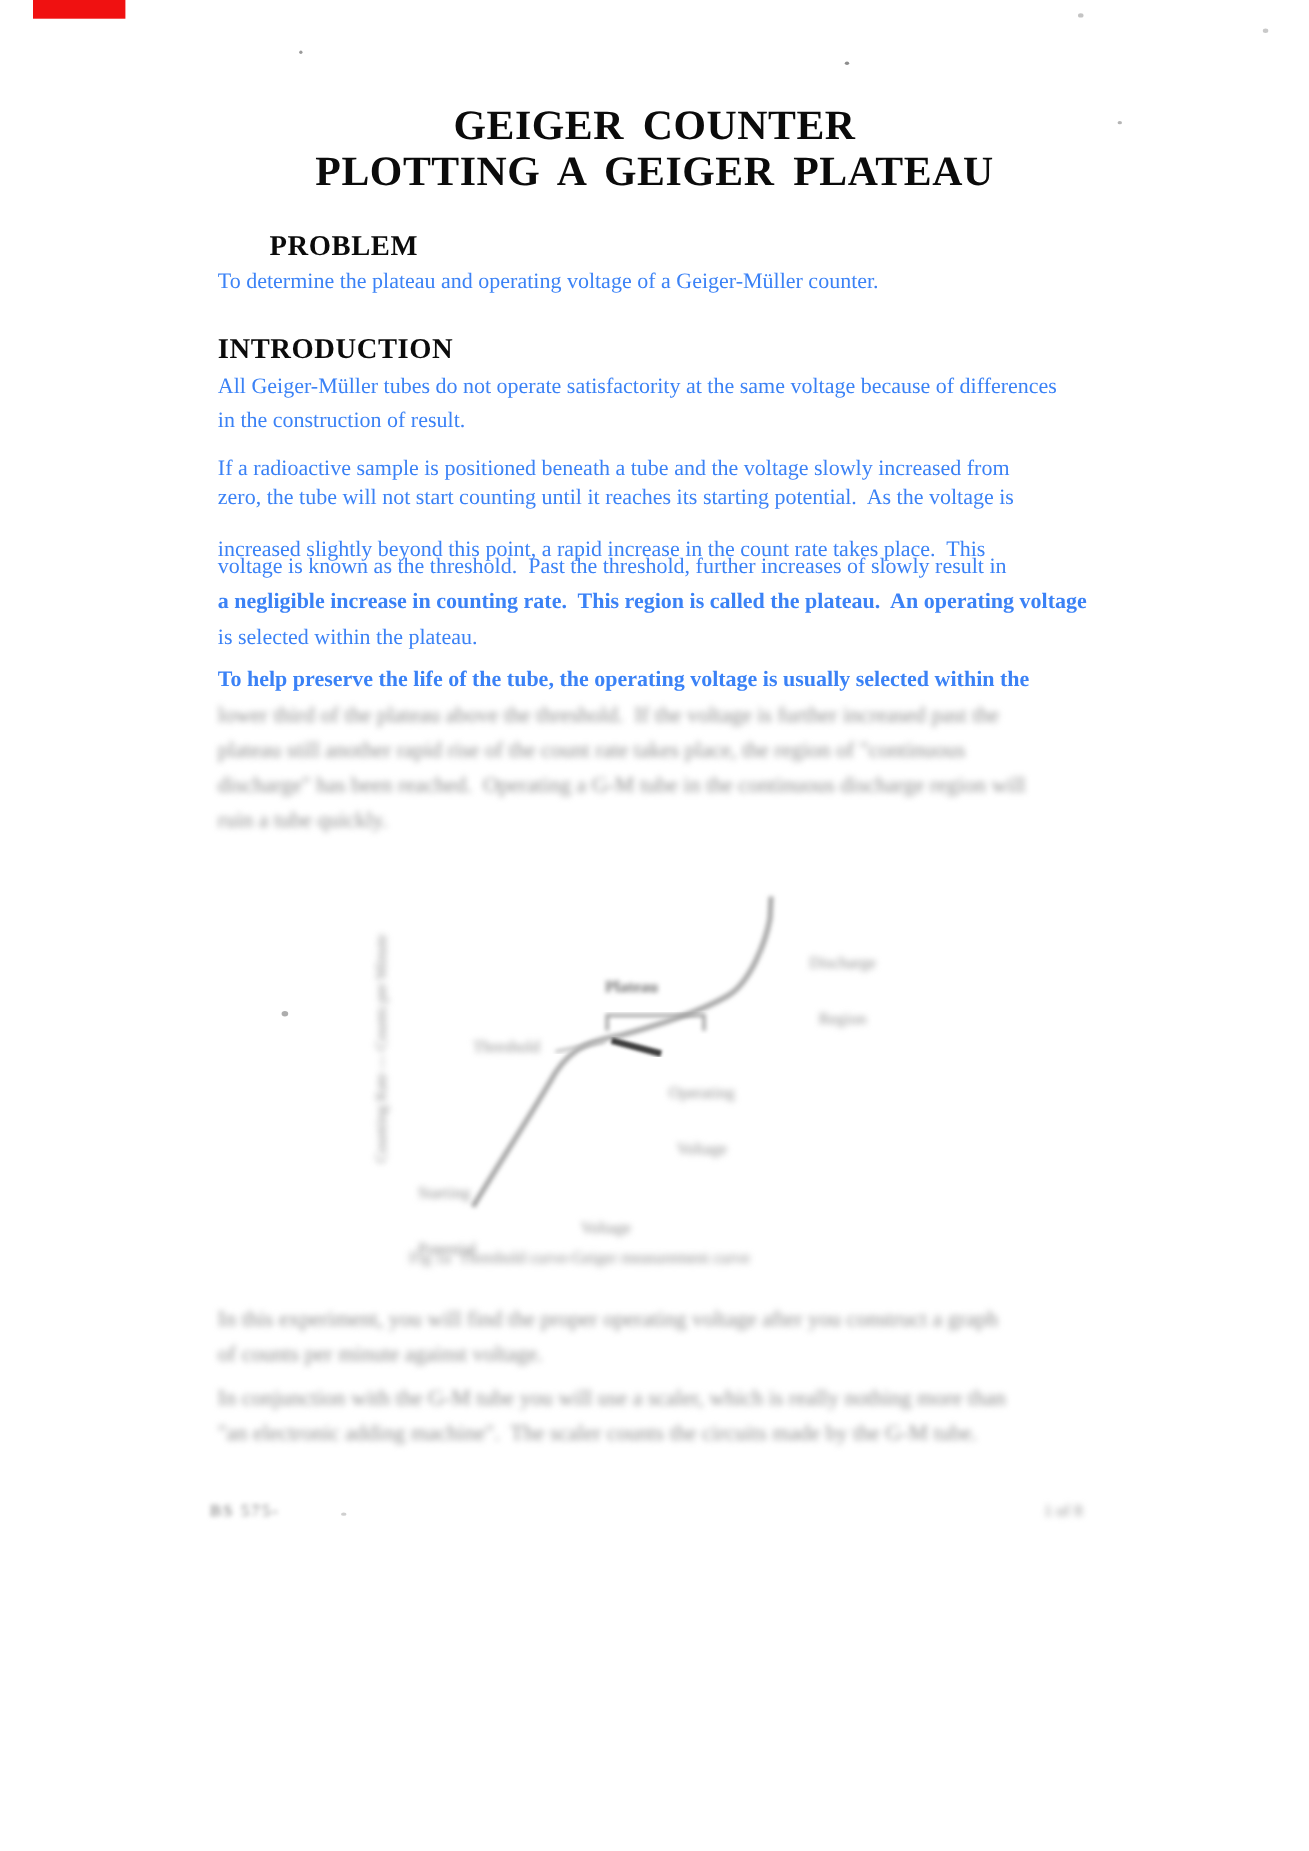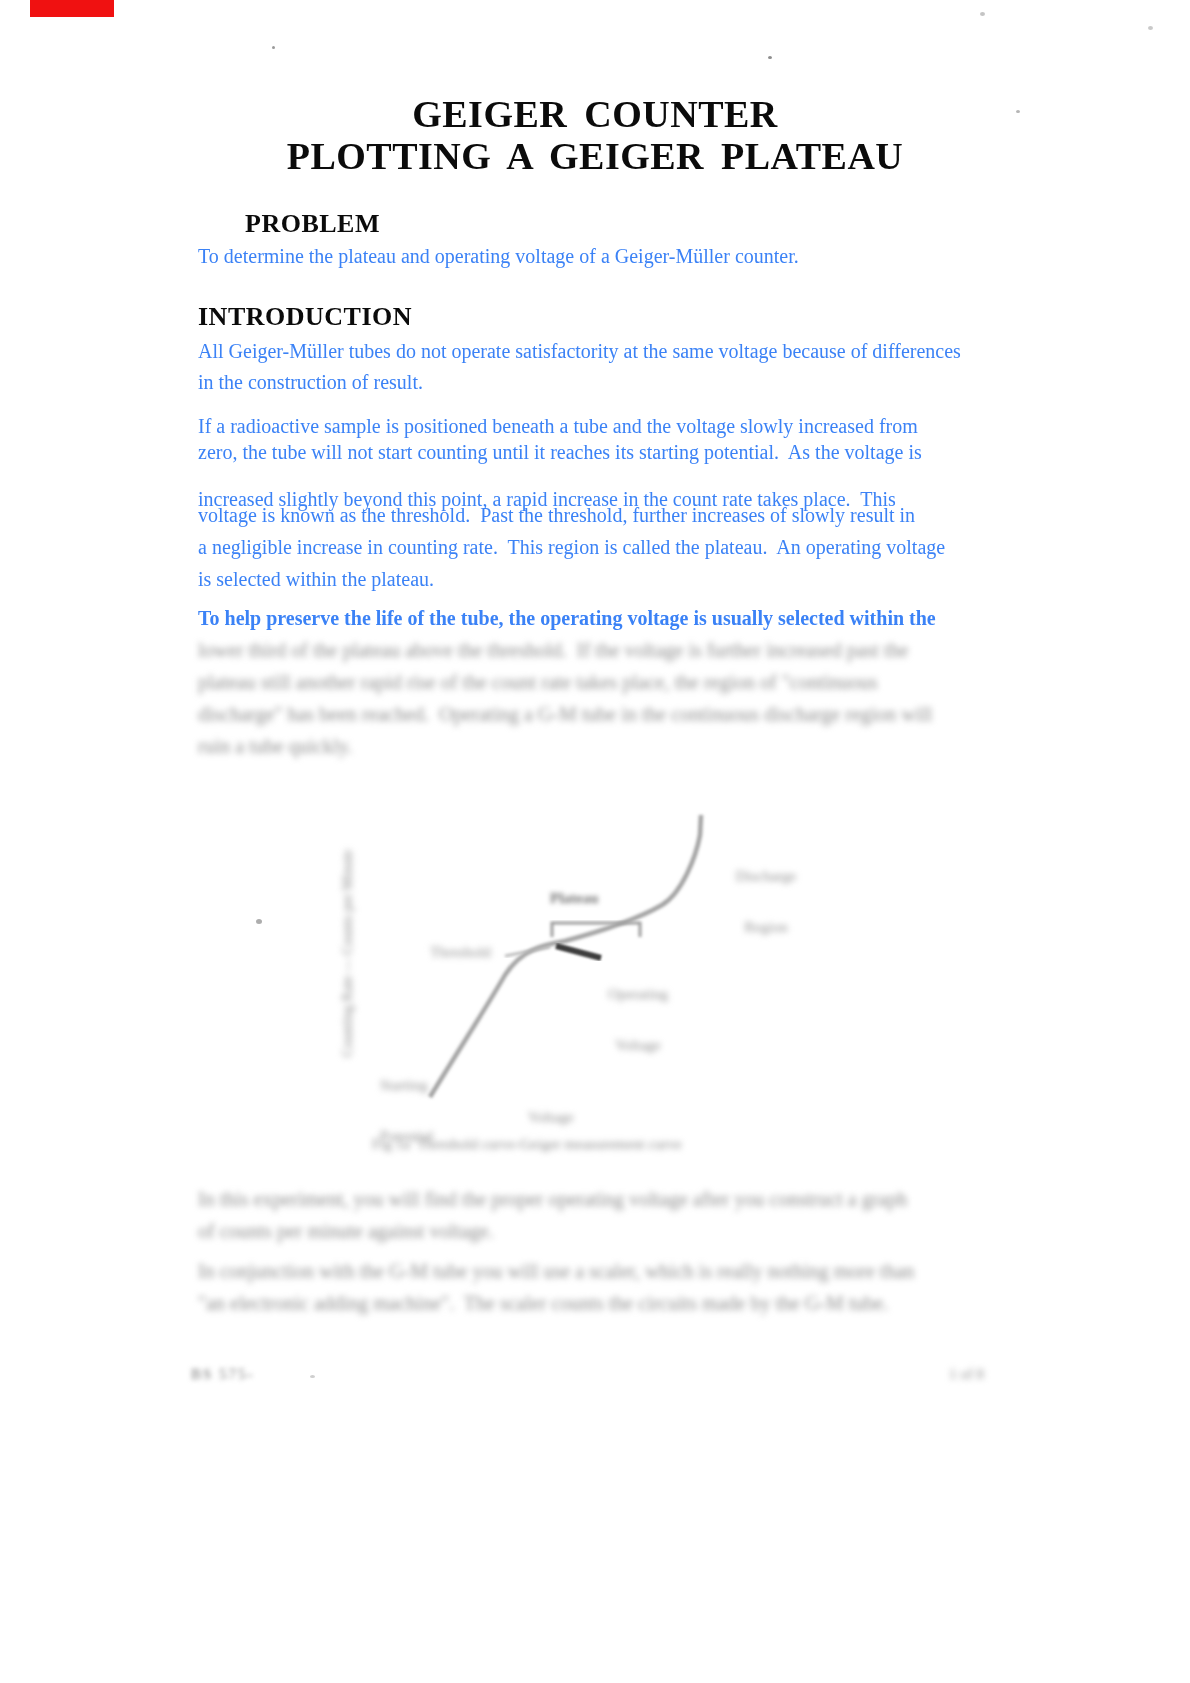--- a/index.html
+++ b/index.html
@@ -40,21 +40,21 @@
 
 <div class="abs h1" style="top:302px;">INTRODUCTION</div>
 
 <div class="abs line" style="top:340px;">All Geiger-Müller tubes do not operate satisfactority at the same voltage because of differences</div>
 <div class="abs line" style="top:371px;">in the construction of result.</div>
 
 <div class="abs line" style="top:415px;">If a radioactive sample is positioned beneath a tube and the voltage slowly increased from</div>
 <div class="abs line" style="top:441px;text-align:right;">zero, the tube will not start counting until it reaches its starting potential.  As the voltage is</div>
 <div class="abs line" style="top:448px;margin-top:40px;">increased slightly beyond this point, a rapid increase in the count rate takes place.  This</div>
 <div class="abs line" style="top:504px;">voltage is known as the threshold.  Past the threshold, further increases of slowly result in</div>
-<div class="abs line" style="top:536px;">a negligible increase in counting rate.  This region is called the plateau.  An operating voltage</div>
+<div class="abs line" style="top:536px;font-weight:bold;">a negligible increase in counting rate.  This region is called the plateau.  An operating voltage</div>
 <div class="abs line" style="top:568px;font-family:Liberation Serif, serif;">is selected within the plateau.</div>
 
 <div class="abs line" style="top:607px;font-weight:bold;">To help preserve the life of the tube, the operating voltage is usually selected within the</div>
 <div class="abs line blur" style="top:639px;">lower third of the plateau above the threshold.  If the voltage is further increased past the</div>
 <div class="abs line blur" style="top:671px;">plateau still another rapid rise of the count rate takes place, the region of "continuous</div>
 <div class="abs line blur" style="top:703px;">discharge" has been reached.  Operating a G-M tube in the continuous discharge region will</div>
 <div class="abs line blur" style="top:735px;">ruin a tube quickly.</div>
 
 <div class="abs fig">
   <svg width="520" height="430" viewBox="0 0 520 430">

